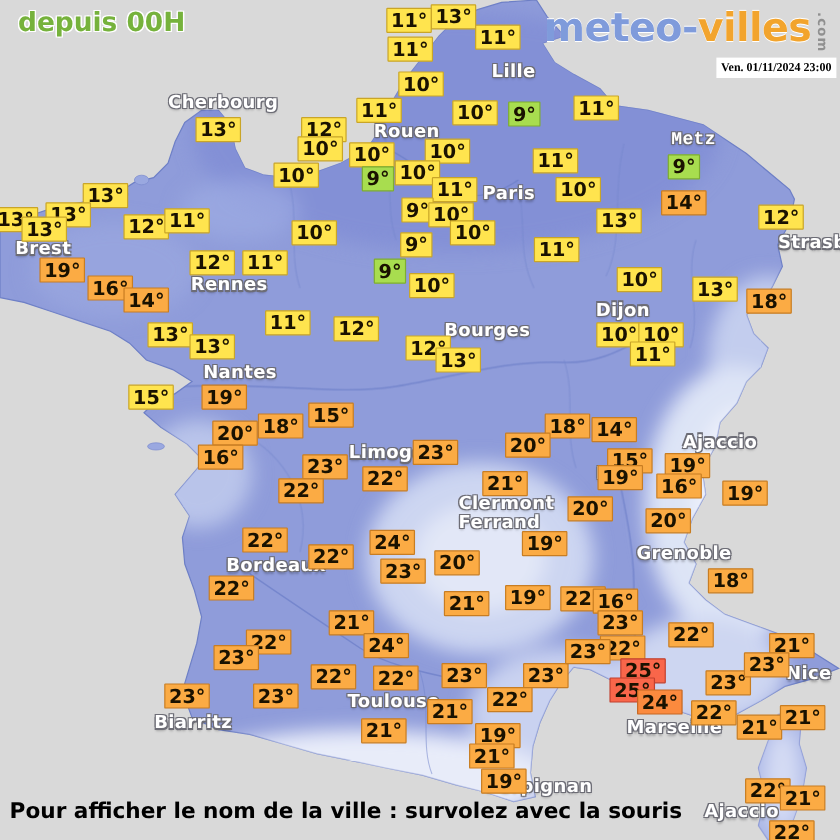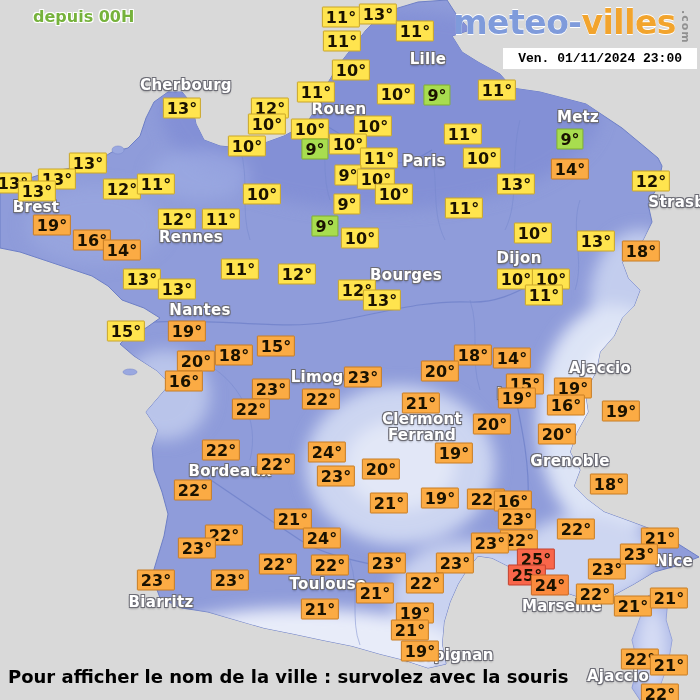--- a/index.html
+++ b/index.html
@@ -25,53 +25,53 @@
   }
   .c-y{background:var(--yellow);border-color:#c9a528;}
   .c-g{background:var(--green);border-color:#7fae2f;}
   .c-o{background:var(--orange);border-color:#c87d22;}
   .c-d{background:var(--deep_orange);border-color:#c56722;}
   .c-r{background:var(--red);border-color:#c2402e;}
 
   .city{
     position:absolute;transform:translate(-50%,-50%);
     font-weight:bold;font-size:15px;line-height:16px;letter-spacing:.3px;
-    color:#ffffff;white-space:pre;text-align:center;z-index:2;
+    color:#ffffff;white-space:pre;z-index:2;
     text-shadow:-1px -1px 0 #6d6d76,1px -1px 0 #6d6d76,-1px 1px 0 #6d6d76,1px 1px 0 #6d6d76,0 2px 2px rgba(0,0,0,.25);
     padding-left:12px;
   }
 
   
   #header{position:absolute;left:8px;top:4px;z-index:5;}
   #page-title{
     color:var(--title_green);font-size:24px;font-weight:bold;letter-spacing:.2px;
     text-shadow:-1px -1px 0 #fff,1px -1px 0 #fff,-1px 1px 0 #fff,1px 1px 0 #fff;
   }
   #page-title .unit{font-size:17px;}
   #subtitle{
-    color:var(--title_green);font-size:16px;font-weight:bold;margin:3px 0 0 25px;
+    color:var(--title_green);font-size:22px;font-weight:bold;margin:3px 0 0 7px;
     text-shadow:-1px -1px 0 #fff,1px -1px 0 #fff,-1px 1px 0 #fff,1px 1px 0 #fff;
   }
 
   
   #logo{position:absolute;top:3px;right:24px;z-index:5;font-size:33px;font-weight:bold;letter-spacing:-.5px;
         text-shadow:0 1px 0 #fff,0 -1px 0 #fff;}
   #logo .p1{color:var(--logo_blue);}
   #logo .p2{color:var(--logo_orange);text-align:center;}
   #logo-tld{
     position:absolute;top:10px;right:8px;z-index:5;color:#909090;font-size:11px;font-weight:bold;
     writing-mode:vertical-rl;letter-spacing:1px;
   }
 
   
   #datetime{
     position:absolute;top:48px;right:3px;z-index:5;
-    background:#ffffff;color:#000;padding:3px 15px;
-    font-family:Liberation Mono, monospace;
-    font-size:13px;font-weight:bold;white-space:nowrap;
+    background:#ffffff;color:#000;padding:3px 4px;
+    font-family:Liberation Serif, serif;
+    font-size:10px;font-weight:bold;white-space:nowrap;
   }
 
   
   #footer{
     position:absolute;left:8px;top:666px;z-index:5;
     color:#000;font-size:18px;font-weight:bold;
   }
 </style>
 </head>
 <body>
@@ -140,21 +140,21 @@
 
     <ellipse class="isle" cx="118" cy="150" rx="6" ry="4"></ellipse>
     <ellipse class="isle" cx="102" cy="162" rx="5" ry="3"></ellipse>
     <ellipse class="isle" cx="130" cy="372" rx="7" ry="3"></ellipse>
   </svg>
 
   <div id="label-layer">
       <div class="city" style="left: 180px; top: 85px;">Cherbourg</div>
       <div class="city" style="left: 422px; top: 59px;">Lille</div>
       <div class="city" style="left: 333px; top: 109px;">Rouen</div>
-      <div class="city" style="left: 572px; top: 117px;">Metz</div>
+      <div class="city" style="left: 572px; top: 117px; font-family: Liberation Mono, monospace;">Metz</div>
       <div class="city" style="left: 418px; top: 161px;">Paris</div>
       <div class="city" style="left: 30px; top: 207px;">Brest</div>
       <div class="city" style="left: 185px; top: 237px;">Rennes</div>
       <div class="city" style="left: 643px; top: 202px; margin-left: 48px;">Strasbourg</div>
       <div class="city" style="left: 513px; top: 258px;">Dijon</div>
       <div class="city" style="left: 400px; top: 275px;">Bourges</div>
       <div class="city" style="left: 194px; top: 310px;">Nantes</div>
       <div class="city" style="left: 321px; top: 377px;">Limoges</div>
       <div class="city" style="left: 594px; top: 368px;">Ajaccio</div>
       <div class="city" style="left: 500px; top: 394px;">Ly</div>

